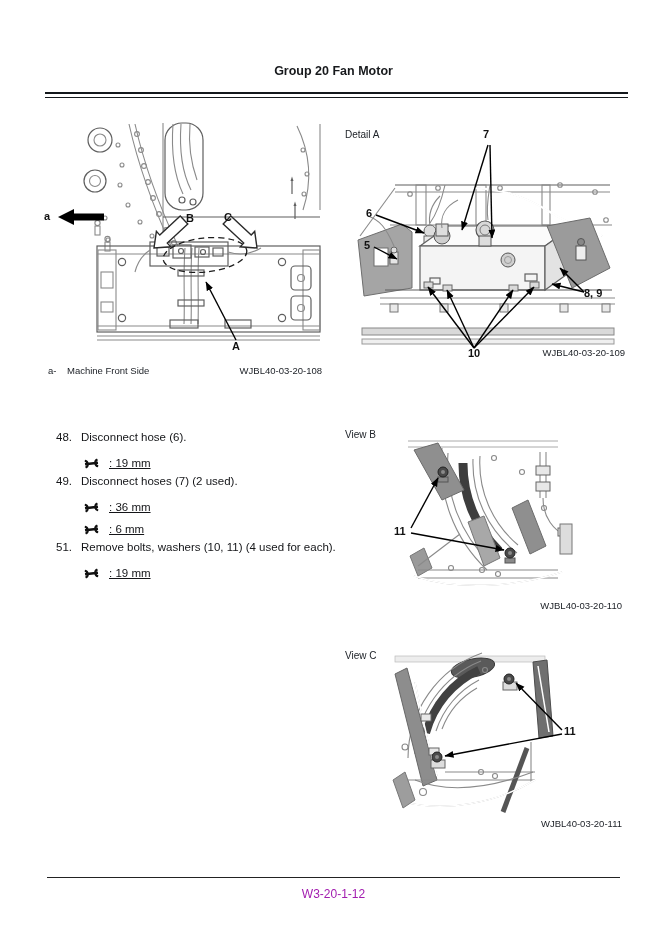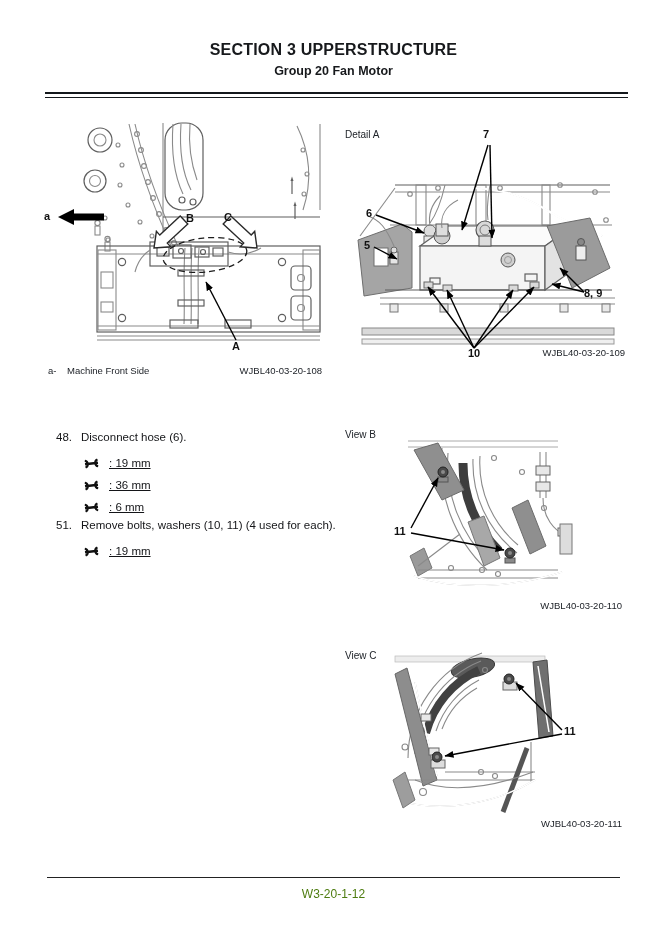--- a/index.html
+++ b/index.html
@@ -21,31 +21,30 @@
   .figcap-row .k{width:14px;}
   .figcap-row .t{flex:1;padding-left:5px;}
   .figcap-row .c{text-align:right;}
   .cap-r{text-align:right;}
   .steps{position:absolute;left:50px;top:430px;width:302px;font-size:11.5px;color:#141518;}
   .step{display:flex;height:22px;align-items:flex-start;line-height:1.25;}
   .step .num{width:22px;text-align:right;margin-right:9px;flex:none;}
   .tool{display:flex;height:22px;align-items:center;padding-left:31px;gap:7px;text-decoration:underline;}
   .tool svg{display:block;transform:rotate(-6deg);}
   .footrule{position:absolute;left:47px;right:47px;top:877px;border-top:1.2px solid #222;}
-  .pagecode{position:absolute;top:887px;left:0;width:100%;text-align:center;font-size:12px;color:#4d7c0f;}
+  .pagecode{position:absolute;top:887px;left:0;width:100%;text-align:center;font-size:12px;color:#a21caf;}
   svg .art{stroke:#8a8a8a;fill:none;stroke-width:1.1;}
   svg .artd{stroke:#5f5f5f;fill:none;stroke-width:1.2;}
   svg .callout{stroke:#000;stroke-width:1.4;fill:none;}
 </style>
 </head>
 <body>
 
 <div class="page">
 
-  <div class="h1">SECTION 3 UPPERSTRUCTURE</div>
   <div class="h2">Group 20 Fan Motor</div>
   <div class="rule-thick"></div>
   <div class="rule-thin"></div>
 
   <svg class="figsvg" style="left:45px;top:122px;" width="285" height="240" viewBox="0 0 285 240">
     <defs>
       <marker id="m1" markerUnits="userSpaceOnUse" markerWidth="10" markerHeight="8" refX="8.5" refY="3.5" orient="auto">
         <polygon points="0 0,9 3.5,0 7" fill="#000"></polygon>
       </marker>
     </defs>
@@ -259,20 +258,24 @@
       <span>Disconnect hose (6).</span>
     </div>
     <div class="tool">
       <svg width="21" height="9" viewBox="0 0 21 9">
         <path d="M4.2 0.8 A4 4 0 0 1 4.2 8.2" fill="none" stroke="#111" stroke-width="2.2"></path>
         <line x1="4" y1="4.5" x2="17" y2="4.5" stroke="#111" stroke-width="2.6"></line>
         <path d="M16.8 0.8 A4 4 0 0 0 16.8 8.2" fill="none" stroke="#111" stroke-width="2.2"></path>
       </svg>
       <span>: 19 mm</span>
     </div>
+    <div class="step">
+      <span class="num">49.</span>
+      <span>Disconnect hoses (7) (2 used).</span>
+    </div>
     <div class="tool">
       <svg width="21" height="9" viewBox="0 0 21 9">
         <path d="M4.2 0.8 A4 4 0 0 1 4.2 8.2" fill="none" stroke="#111" stroke-width="2.2"></path>
         <line x1="4" y1="4.5" x2="17" y2="4.5" stroke="#111" stroke-width="2.6"></line>
         <path d="M16.8 0.8 A4 4 0 0 0 16.8 8.2" fill="none" stroke="#111" stroke-width="2.2"></path>
       </svg>
       <span>: 36 mm</span>
     </div>
     <div class="tool">
       <svg width="21" height="9" viewBox="0 0 21 9">

